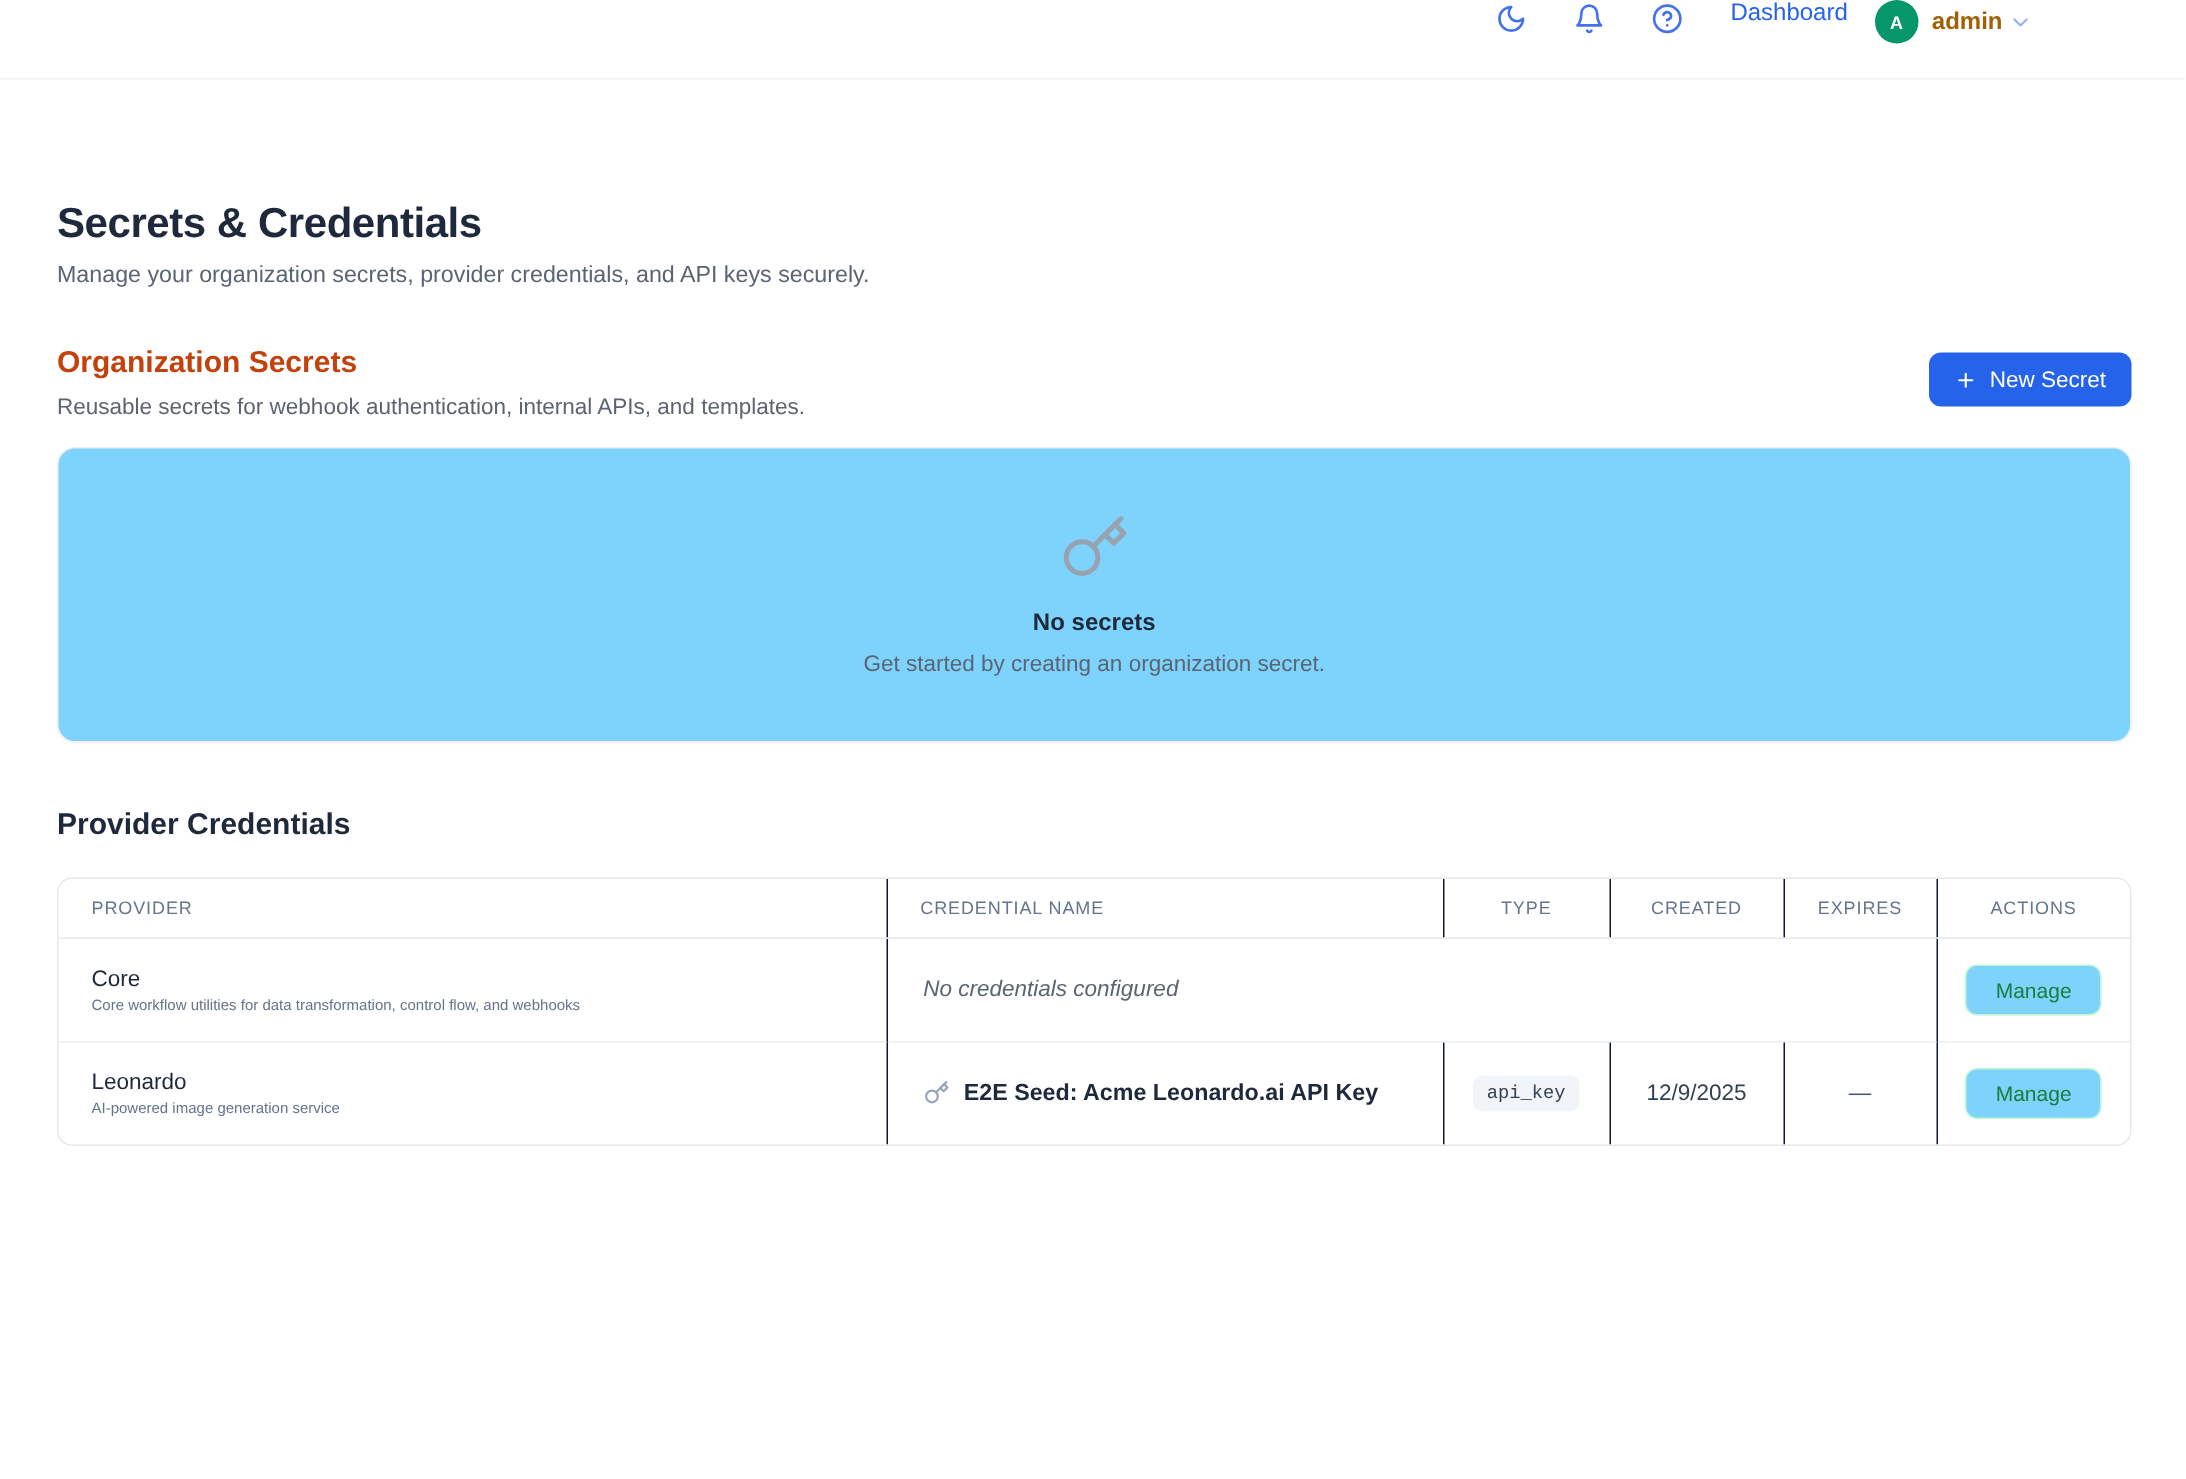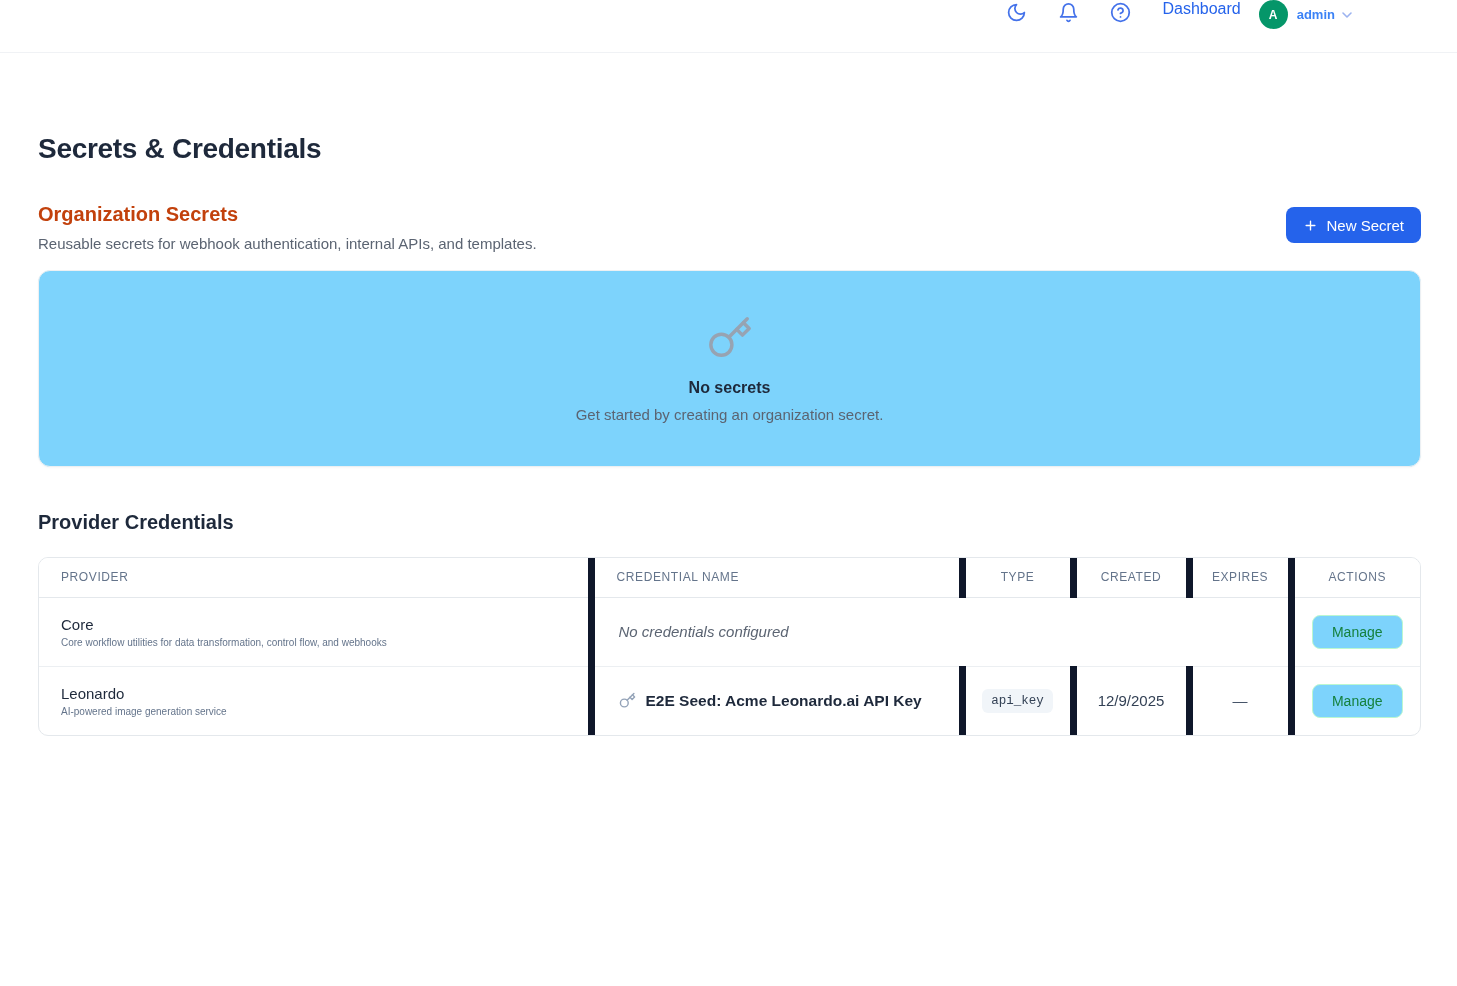--- a/index.html
+++ b/index.html
@@ -33,21 +33,21 @@
     cursor: pointer;
   }
   .user-chip { display: flex; align-items: center; margin-left: 18px; cursor: pointer; }
   .avatar {
     width: 29px; height: 29px; border-radius: 50%;
     background: #059669;
     color: #ffffff;
     font-size: 12px; font-weight: 700;
     display: flex; align-items: center; justify-content: center;
   }
-  .user-name { margin-left: 9px; color: #3b82f6; font-size: 13px; font-weight: 700; }
+  .user-name { margin-left: 9px; color: #a16207; font-size: 16px; font-weight: 700; }
   .chev { margin-left: 4px; color: #9cb3f0; display: flex; }
   .chev svg { width: 16px; height: 16px; }
 
   
   .main { padding: 80px 36px 0 38px; }
 
   .page-title { font-size: 28px; font-weight: 700; color: #1e293b; letter-spacing: -0.3px; }
   .page-subtitle { margin-top: 10px; font-size: 15.5px; color: #5b6472; }
 
   .section-head {
@@ -102,21 +102,21 @@
     height: 39px;
     font-size: 12px;
     font-weight: 500;
     letter-spacing: 0.6px;
     color: #64748b;
     text-align: center;
     border-bottom: 1px solid #e4e8ec;
     background: #ffffff;
   }
   thead th.al { text-align: left; padding-left: 22px; }
-  thead th + th, tbody td + td { border-left: 7px solid #0f172a; }
+  thead th + th, tbody td + td { border-left: 1px solid #0f172a; }
   tbody tr + tr td { border-top: 1px solid #eceff2; }
   tbody td { height: 69px; vertical-align: middle; }
 
   .cell-provider { padding: 0 18px 0 22px; }
   .prov-name { font-size: 15px; font-weight: 500; color: #1e293b; }
   .prov-desc { margin-top: 4px; font-size: 10px; color: #64748b; }
 
   .cell-cred { padding-left: 24px; }
   .cred-empty { font-style: italic; font-size: 15px; color: #5b6472; }
   .cred-name-wrap { display: flex; align-items: center; gap: 10px; }
@@ -185,20 +185,21 @@
       <svg viewBox="0 0 24 24" fill="none" stroke="currentColor" stroke-width="2.4" stroke-linecap="round" stroke-linejoin="round">
           <path d="m6 9 6 6 6-6"></path>
         </svg>
     </span>
   </div>
 </header>
 
 <main class="main">
 
   <h1 class="page-title">Secrets &amp; Credentials</h1>
+  <p class="page-subtitle">Manage your organization secrets, provider credentials, and API keys securely.</p>
 
   <div class="section-head">
     <div>
       <h2 class="section-title">Organization Secrets</h2>
       <p class="section-desc">Reusable secrets for webhook authentication, internal APIs, and templates.</p>
     </div>
     <button class="btn-primary">
       <span style="display:flex;">
         <svg viewBox="0 0 24 24" fill="none" stroke="currentColor" stroke-width="2.2" stroke-linecap="round">
             <path d="M5 12h14M12 5v14"></path>

